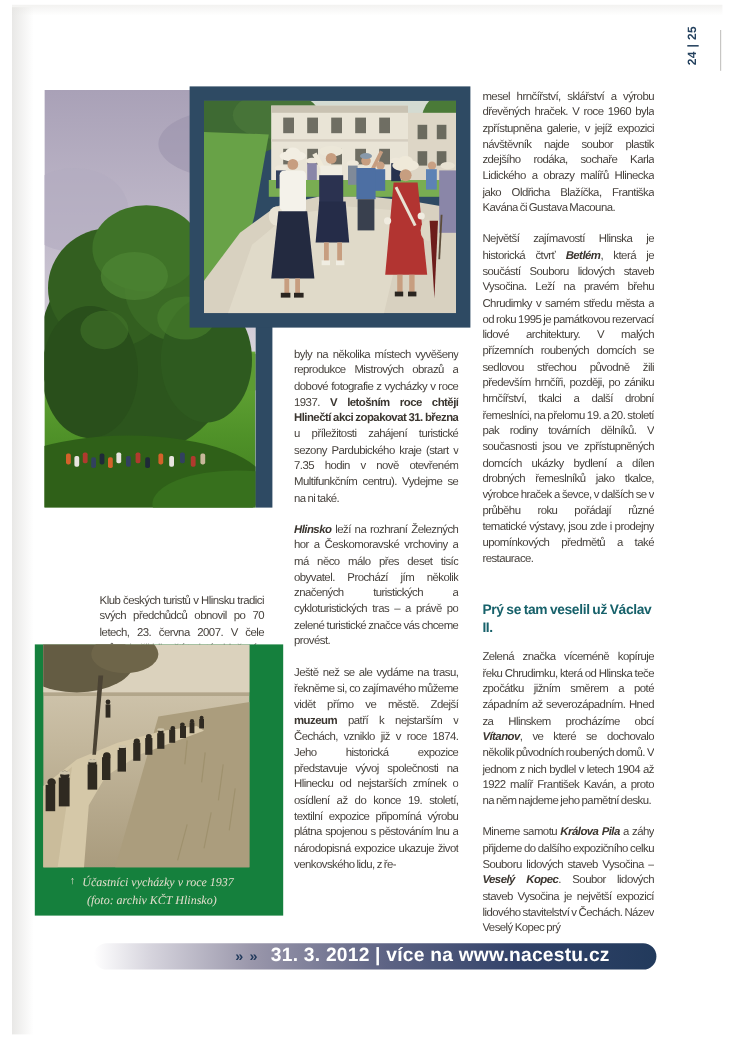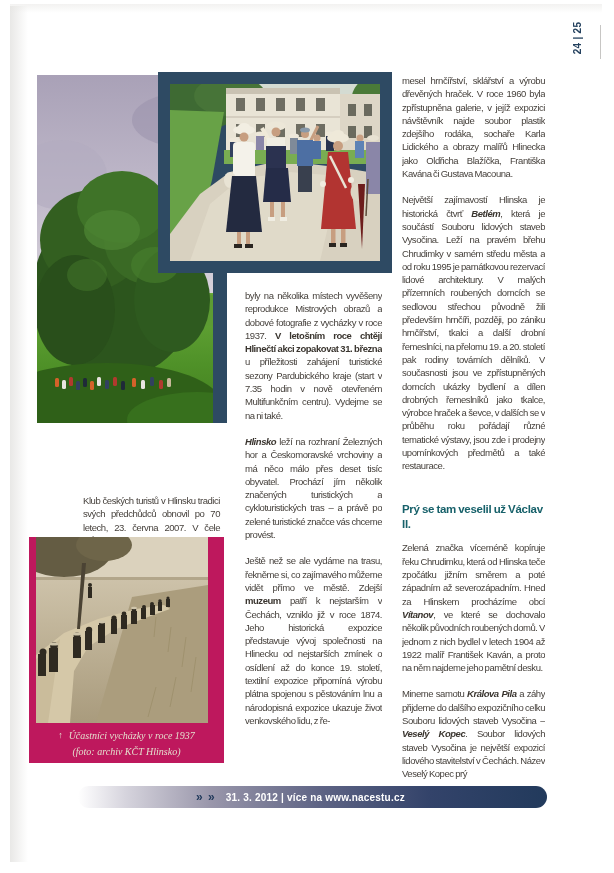--- a/index.html
+++ b/index.html
@@ -13,21 +13,21 @@
   .crop{position:absolute;left:600px;top:25px;width:1px;height:34px;background:#c7c6c4;}
   .pagenum{position:absolute;left:548px;top:31px;width:60px;height:14px;line-height:14px;
            text-align:center;transform:rotate(-90deg);font-size:10px;font-weight:bold;
            color:#24415e;letter-spacing:.3px;}
   
   .photo-tree{position:absolute;left:37px;top:75px;width:176px;height:348px;}
   .strip{position:absolute;left:213px;top:258px;width:14px;height:165px;background:#2e4a63;}
   .frame{position:absolute;left:158px;top:72px;width:234px;height:201px;background:#2e4a63;
          padding:12px;box-sizing:border-box;}
   .frame svg{display:block;}
-  .bw-module{position:absolute;left:29px;top:537px;width:195px;height:226px;background:#be185d;}
+  .bw-module{position:absolute;left:29px;top:537px;width:195px;height:226px;background:#15803d;padding-left:12px;}
   .bw-photo{position:absolute;left:7px;top:0;width:172px;height:186px;}
   .bw-caption{position:absolute;left:0;top:186px;width:195px;height:40px;box-sizing:border-box;
               padding-top:5px;text-align:center;color:#e4decd;font-family:"Liberation Serif",serif;
               font-style:italic;font-size:10px;line-height:15px;}
   .bw-caption .arrow{font-style:normal;font-size:9px;margin-right:6px;position:relative;top:-1px;}
   
   .body-text{font-size:9.5px;letter-spacing:-.45px;word-spacing:-.6px;line-height:13.3px;
              color:#46413c;text-align:justify;}
   .body-text p{margin:0 0 13px 0;}
   .sec{font-size:11.5px;line-height:15.4px;color:#17616a;margin:29px 0 9px 0;
@@ -37,21 +37,21 @@
   .bi{font-weight:bold;font-style:italic;color:#3a352f;}
   .col-left{position:absolute;left:83px;top:447px;width:137px;margin-top:47px;}
   .col-mid{position:absolute;left:245px;top:289px;width:137px;height:492px;overflow:hidden;}
   .col-right{position:absolute;left:402px;top:74px;width:143px;height:708px;overflow:hidden;}
   
   .footer-bar{position:absolute;left:78px;top:786px;width:469px;height:22px;border-radius:11px;
       background:linear-gradient(90deg,rgba(190,186,200,0) 0%,rgba(174,170,188,.5) 10%,
                  #9a97ab 28%,#5d6384 52%,#33436a 75%,#223a5c 100%);
       display:flex;align-items:center;}
   .footer-chev{margin-left:118px;font-size:12px;font-weight:bold;color:#223a5c;letter-spacing:1px;}
-  .footer-label{margin-left:10px;font-size:10px;font-weight:bold;color:#ffffff;letter-spacing:.2px;}
+  .footer-label{margin-left:10px;font-size:16px;font-weight:bold;color:#ffffff;letter-spacing:.2px;}
 </style>
 </head>
 <body>
 
 <div class="page">
 
   <div class="edge-left"></div>
   <div class="edge-top"></div>
   <div class="crop"></div>
 

